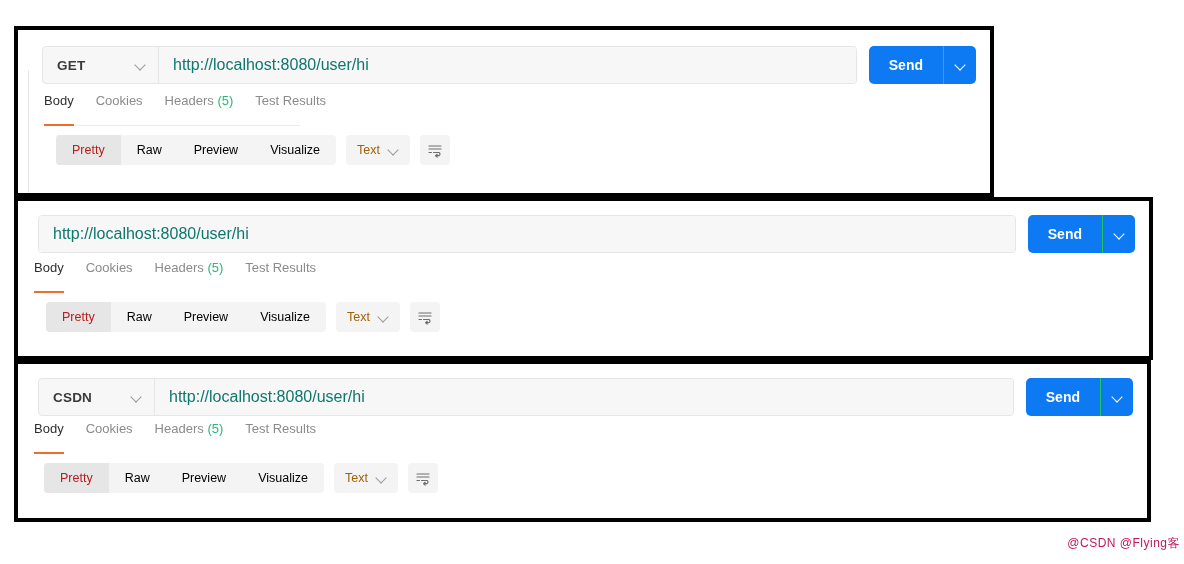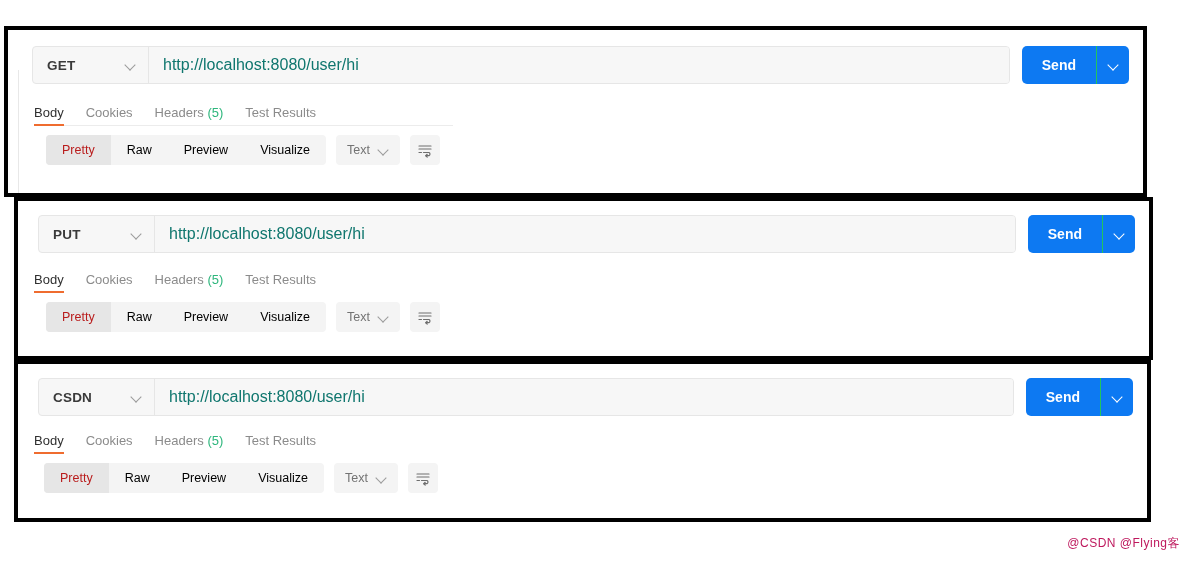--- a/index.html
+++ b/index.html
@@ -15,21 +15,21 @@
     overflow: hidden;
   }
 
   
   .panel {
     position: absolute;
     background: #ffffff;
     border: 4px solid #000000;
     box-sizing: border-box;
   }
-  .panel.p1 { left: 4px;  top: 26px;  width: 1143px; height: 171px; }
+  .panel.p1 { left: 14px;  top: 26px;  width: 980px; height: 171px; }
   .panel.p2 { left: 14px;  top: 197px; width: 1139px; height: 163px; }
   .panel.p3 { left: 14px;  top: 360px; width: 1137px; height: 162px; }
 
   .panel-inner {
     position: absolute;
     left: 0; top: 0; right: 0; bottom: 0;
     background: #ffffff;
     overflow: hidden;
   }
   
@@ -156,21 +156,21 @@
     height: 1px;
     background: #ececec;
   }
   .panel.p1 .tab-underline-rule { left: 26px; right: 690px; top: 95px; }
 
   .rtab {
     position: relative;
     font-size: 13px;
     color: #8b8b8b;
     margin-right: 22px;
-    padding-bottom: 6px;
+    padding-bottom: 18px;
     cursor: pointer;
     white-space: nowrap;
     margin-top: 47px;
   }
   .rtab.active { color: #2f2f2f; }
   .rtab.active::after {
     content: "";
     position: absolute;
     left: 0; right: 0; bottom: 0;
     height: 2px;
@@ -213,21 +213,21 @@
   .type-select {
     margin-left: 10px;
     height: 30px;
     display: flex;
     align-items: center;
     gap: 8px;
     padding: 0 11px;
     background: #f4f4f4;
     border-radius: 4px;
     font-size: 12.5px;
-    color: #737373;
+    color: #a16207;
     cursor: pointer;
   }
   .icon-btn {
     margin-left: 10px;
     width: 30px;
     height: 30px;
     background: #f4f4f4;
     border-radius: 4px;
     display: flex;
     align-items: center;
@@ -301,24 +301,20 @@
     </div>
 
   </div>
 </div>
 
 <div class="panel p2">
   <div class="panel-inner">
 
     <div class="req-row">
       <div class="url-group">
-        <div class="method">
-          <span class="method-label">PUT</span>
-          <span class="chev"></span>
-        </div>
         <div class="url-field">http://localhost:8080/user/hi</div>
       </div>
       <div class="send-btn">
         <div class="send-main">Send</div>
         <div class="send-caret">
           <span class="chev white"></span>
         </div>
       </div>
     </div>
 

